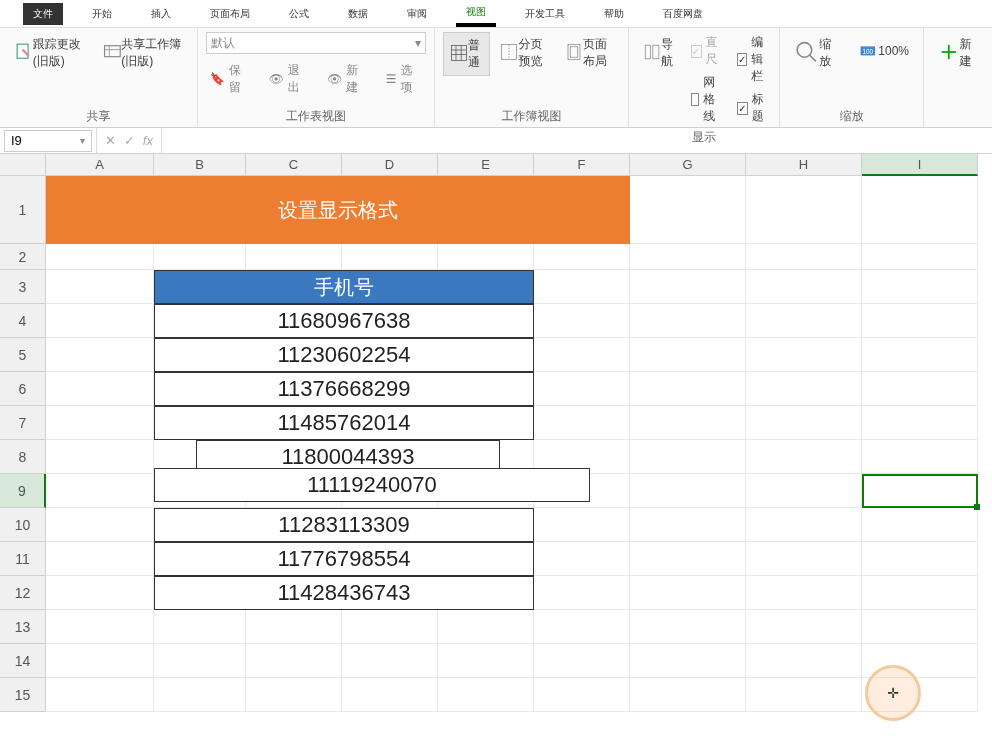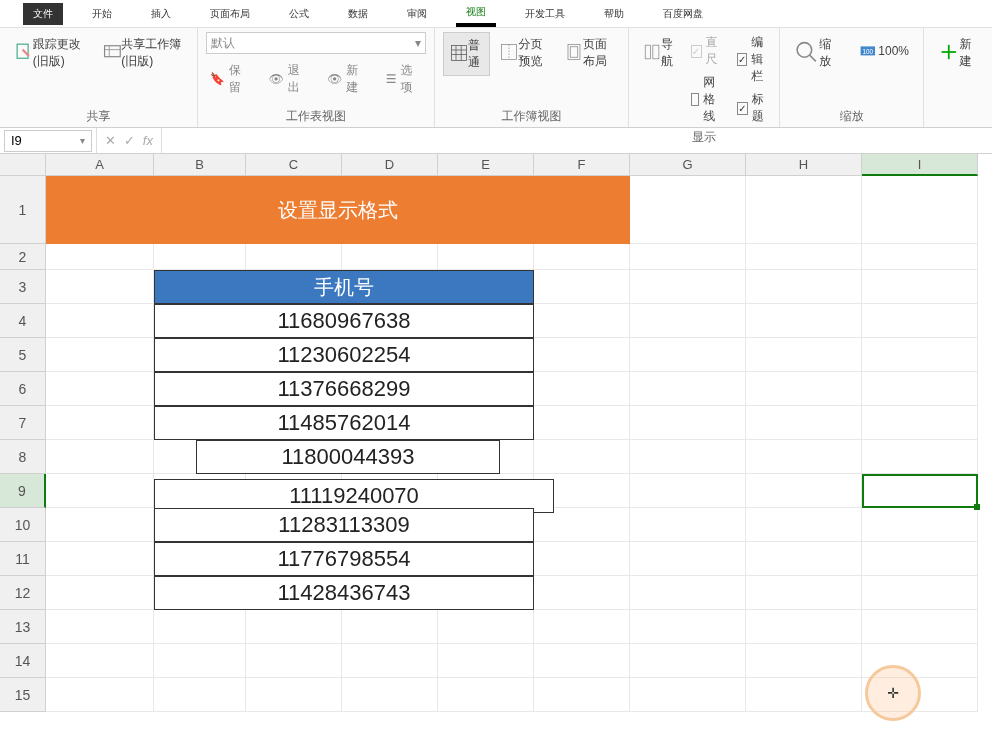--- a/index.html
+++ b/index.html
@@ -440,21 +440,21 @@
           <div class="cell" style="width: 116px; height: 34px;"></div>
           <div class="cell" style="width: 116px; height: 34px;"></div>
         </div>
         <div class="title-cell" style="left: 0px; top: 0px; width: 584px; height: 68px;">设置显示格式</div>
         <div class="table-header" style="left: 108px; top: 94px; width: 380px; height: 34px;">手机号</div>
         <div class="table-cell" style="left: 108px; top: 128px; width: 380px; height: 34px;">11680967638</div>
         <div class="table-cell" style="left: 108px; top: 162px; width: 380px; height: 34px;">11230602254</div>
         <div class="table-cell" style="left: 108px; top: 196px; width: 380px; height: 34px;">11376668299</div>
         <div class="table-cell" style="left: 108px; top: 230px; width: 380px; height: 34px;">11485762014</div>
         <div class="table-cell" style="left: 108px; top: 264px; width: 304px; height: 34px; margin-left: 42px;">11800044393</div>
-        <div class="table-cell" style="left: 108px; top: 303px; width: 400px; height: 34px;">11119240070</div>
+        <div class="table-cell" style="left: 108px; top: 292px; width: 436px; height: 34px;">11119240070</div>
         <div class="table-cell" style="left: 108px; top: 332px; width: 380px; height: 34px;">11283113309</div>
         <div class="table-cell" style="left: 108px; top: 366px; width: 380px; height: 34px;">11776798554</div>
         <div class="table-cell" style="left: 108px; top: 400px; width: 380px; height: 34px;">11428436743</div>
         <div class="selection" style="left: 816px; top: 298px; width: 116px; height: 34px;"></div>
       </div>
   </div>
 </div>
 
 <div class="cursor-ring" id="cursor-ring" style="left: 865px; top: 665px;"></div>
 

